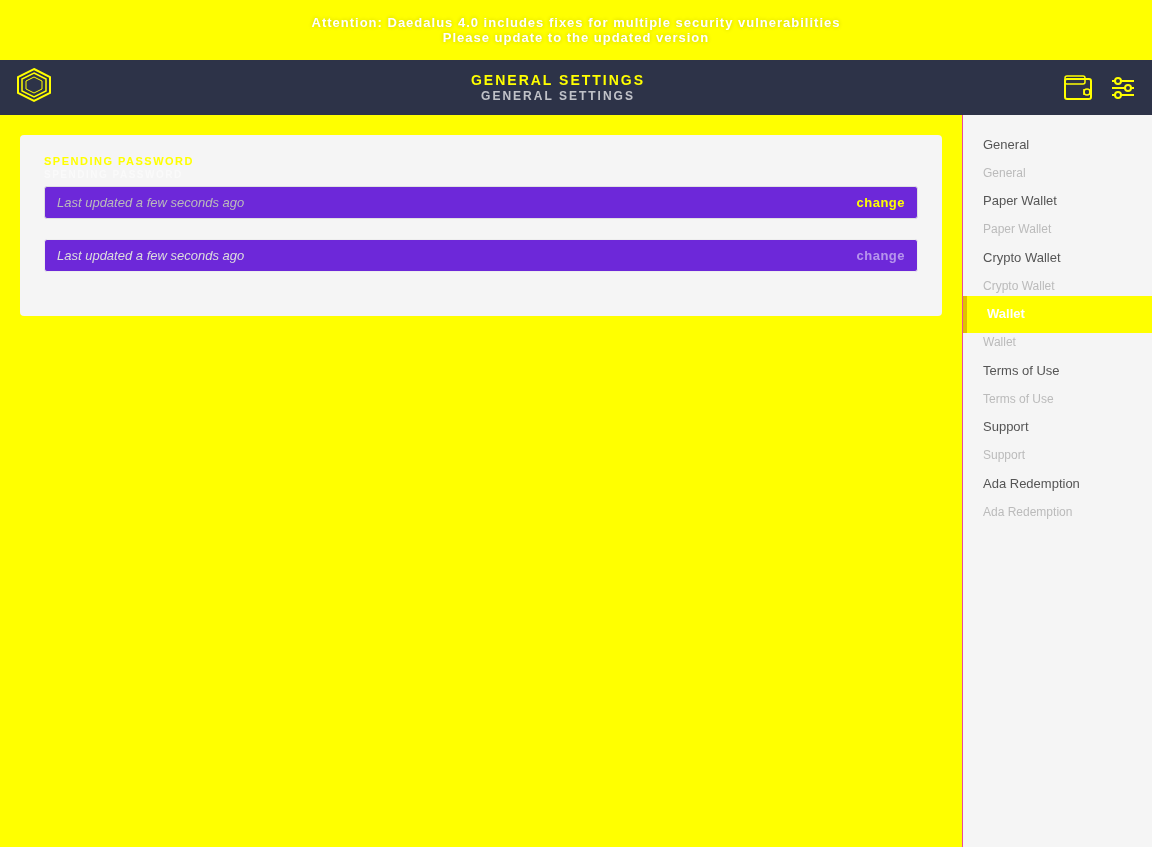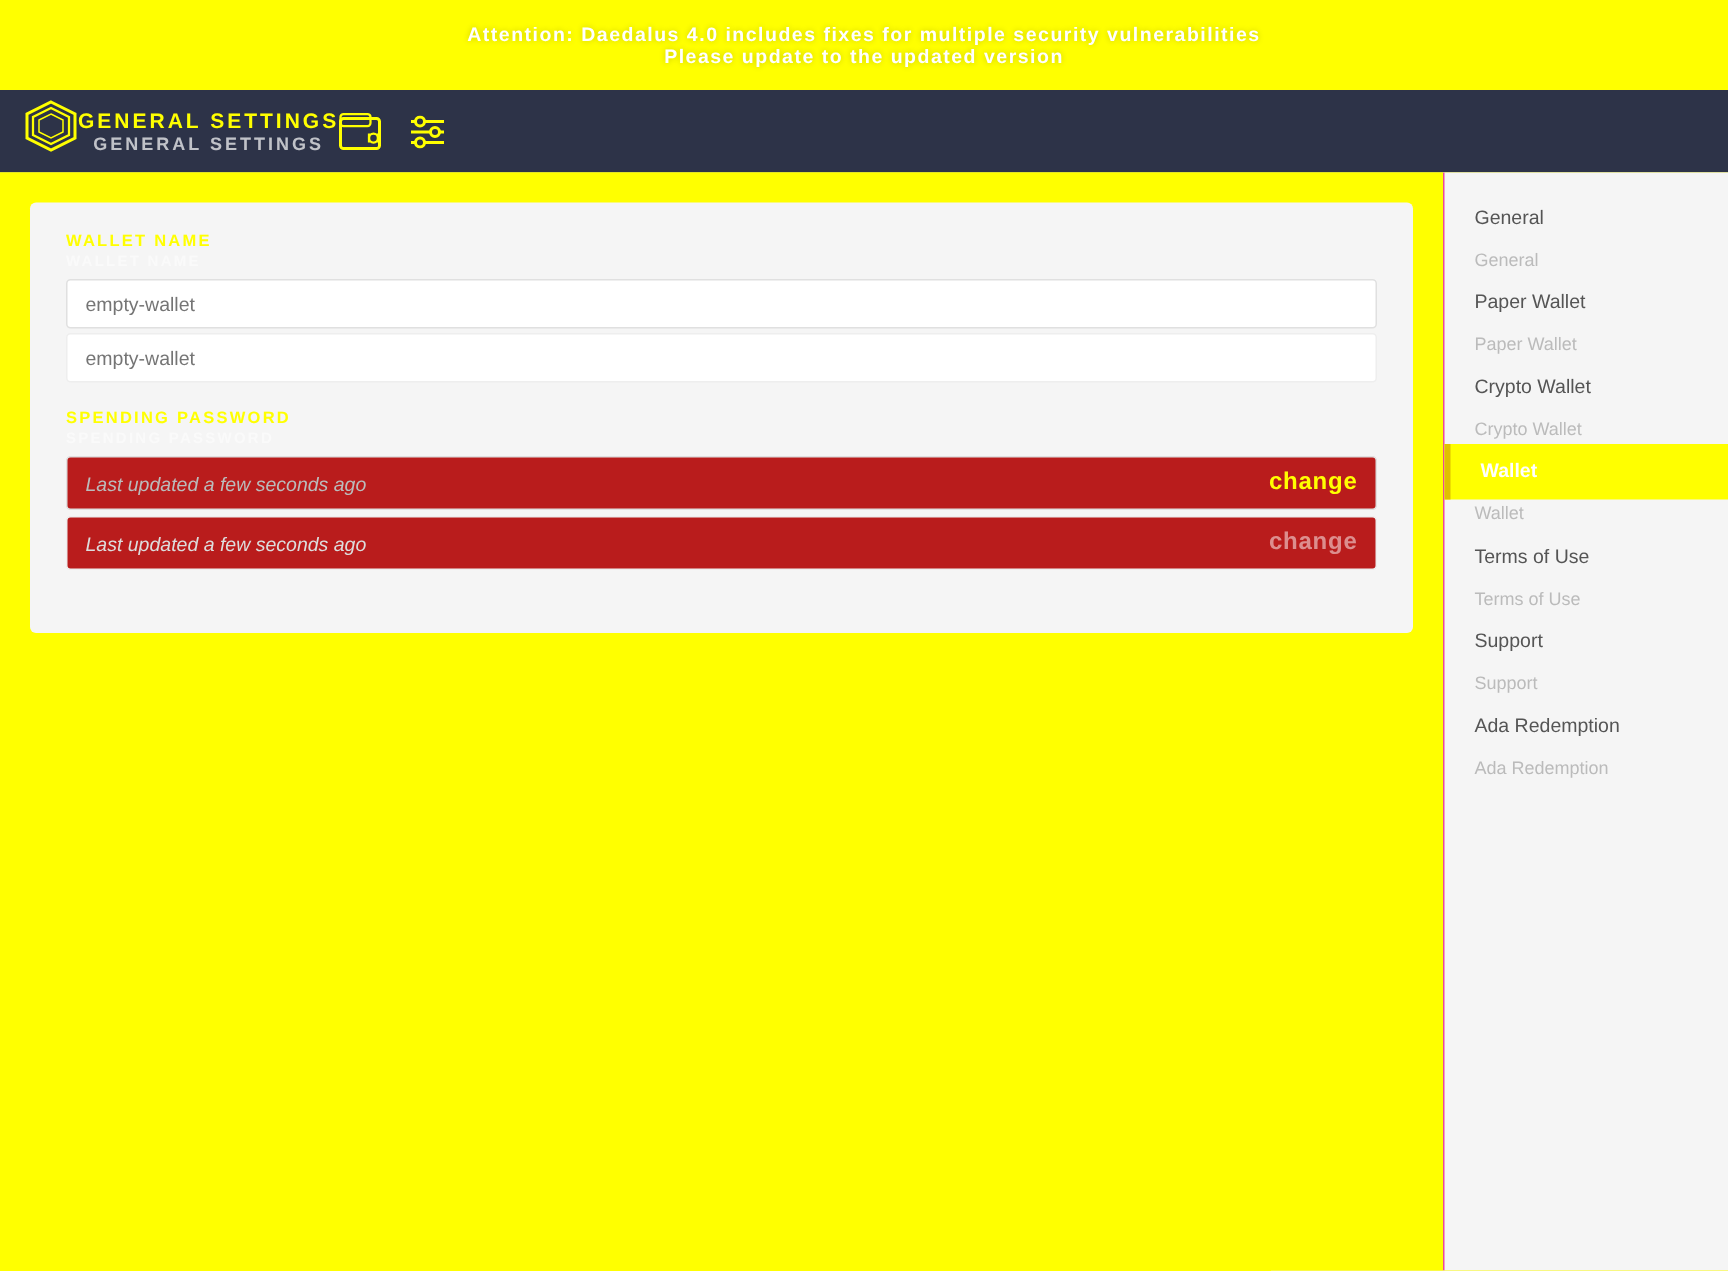--- a/index.html
+++ b/index.html
@@ -29,21 +29,21 @@
       text-shadow: 0 0 4px rgba(0,0,0,0.2);
     }
 
     
     .navbar {
       width: 100%;
       height: 55px;
       background: #2d3348;
       display: flex;
       align-items: center;
-      justify-content: flex-start;
+      justify-content: space-between;
       padding: 0 16px;
     }
     .navbar-logo {
       display: flex;
       align-items: center;
     }
     .navbar-center {
       display: flex;
       flex-direction: column;
       align-items: center;
@@ -122,34 +122,34 @@
       color: #333;
     }
     .input-box.placeholder-text {
       color: #aaa;
     }
 
     .spending-password-row {
       display: flex;
       align-items: center;
       justify-content: space-between;
-      background: #b91c1c;
+      background: #6d28d9;
       border: 1px solid #e0e0e0;
       border-radius: 3px;
       padding: 8px 12px;
-      margin-bottom: 4px;
+      margin-bottom: 20px;
     }
     .spending-password-text {
       font-size: 13px;
       color: #bbb;
       font-style: italic;
     }
     .change-link {
       color: yellow;
-      font-size: 16px;
+      font-size: 13px;
       font-weight: 600;
       cursor: pointer;
       text-decoration: none;
       letter-spacing: 0.5px;
     }
 
     
     .save-button-area {
       background: yellow;
       width: 100%;
@@ -243,26 +243,20 @@
       </svg>
     </button>
   </div>
 </div>
 
 <div class="main-layout">
 
   <div class="content-area">
     <div class="settings-card">
 
-      <div class="field-group">
-        <div class="field-label">WALLET NAME</div>
-        <div class="field-label" style="color:white;margin-top:-4px;margin-bottom:6px;font-size:10px;opacity:0.5;">WALLET NAME</div>
-        <input type="text" class="input-box" style="color: rgb(170, 170, 170);" placeholder="empty-wallet">
-        <input type="text" class="input-box placeholder-text" style="color: rgb(204, 204, 204); margin-top: 3px; border-color: rgb(238, 238, 238);" placeholder="empty-wallet">
-      </div>
 
       <div class="field-group">
         <div class="field-label">SPENDING PASSWORD</div>
         <div class="field-label" style="color:white;margin-top:-4px;margin-bottom:6px;font-size:10px;opacity:0.5;">SPENDING PASSWORD</div>
 
         <div class="spending-password-row">
           <span class="spending-password-text">Last updated a few seconds ago</span>
           <a class="change-link">change</a>
         </div>
         <div class="spending-password-row" style="border-color:#eee;">

